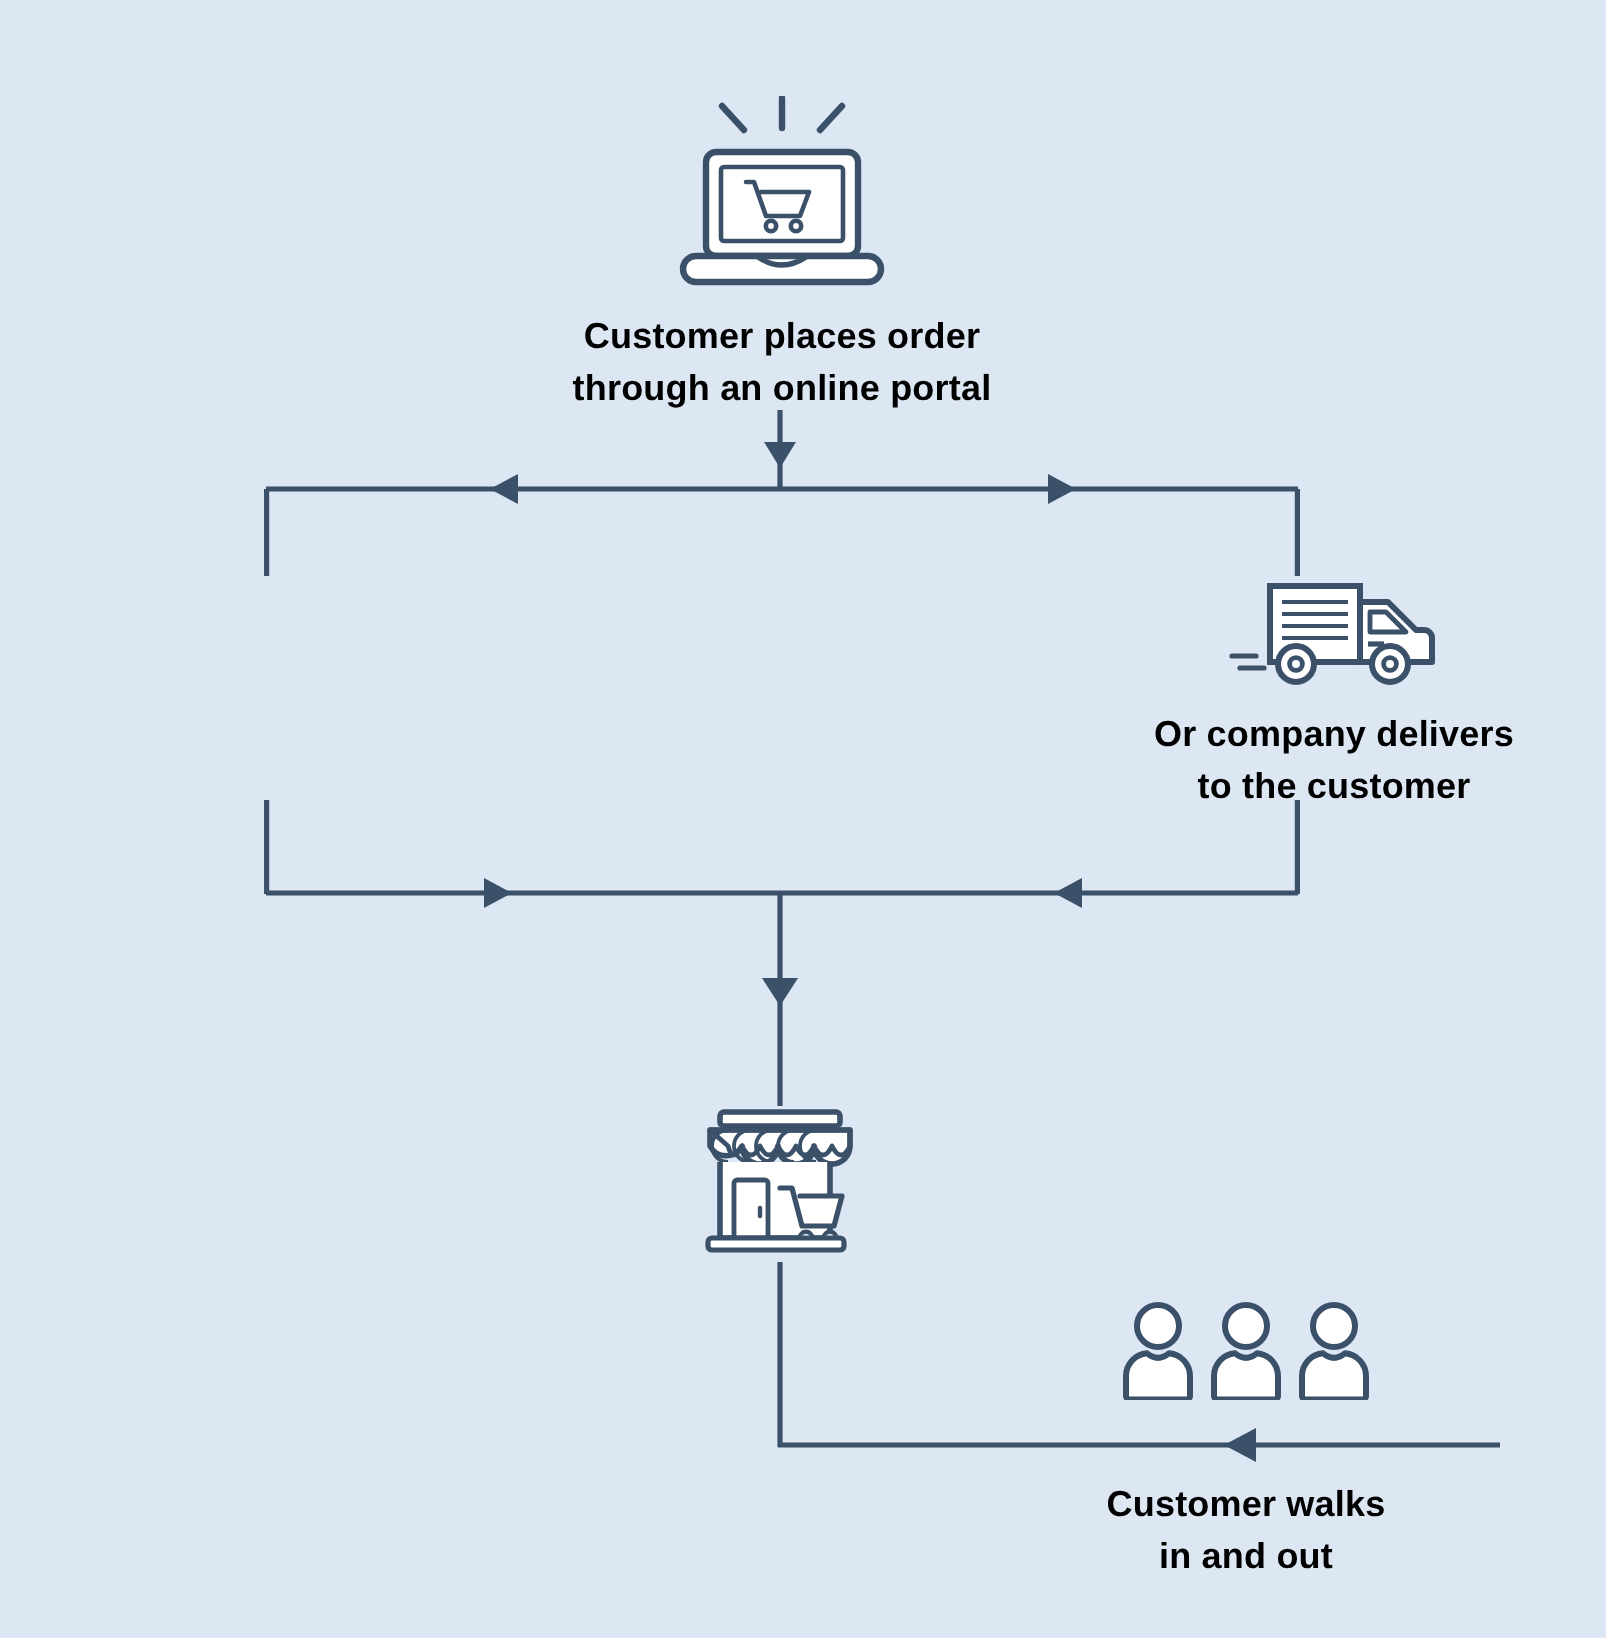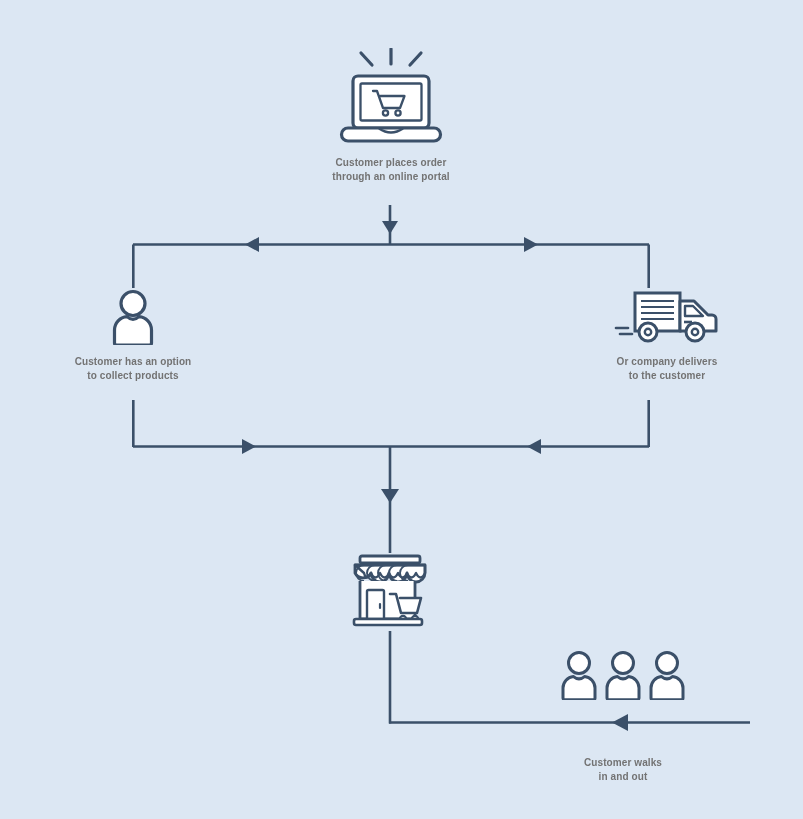--- a/index.html
+++ b/index.html
@@ -32,36 +32,36 @@
     flex-direction: column;
     align-items: center;
   }
   .node-icon {
     display: block;
     line-height: 0;
   }
   .node-label {
     margin-top: 10px;
     font-family: "Liberation Sans", sans-serif;
-    font-size: 10px;
+    font-size: 18px;
     font-weight: bold;
-    color: #737373;
+    color: #000000;
     text-align: center;
     line-height: 1.42;
     letter-spacing: 0.1px;
     white-space: pre-line;
   }
 
   
   #node-order       { left: 251px; top: 48px;  width: 280px; }
   #node-collect     { left:  23px; top: 289px; width: 220px; }
   #node-deliver     { left: 557px; top: 289px; width: 220px; }
   #node-store       { left: 330px; top: 552px; width: 120px; }
   #node-walkin      { left: 503px; top: 650px; width: 240px; }
-  #node-walkin .node-label { margin-top: 56px; }
+  #node-walkin .node-label { margin-top: 40px; }
 </style>
 </head>
 <body>
 
 <div id="flow-root">
 
   <svg id="connector-layer" viewBox="0 0 803 819" width="803" height="819">
     <g stroke="#3b5069" stroke-width="2.6" fill="none" stroke-linecap="butt">
 
       <g>
@@ -124,30 +124,20 @@
         </g>
 
         <rect x="2.5" y="80" width="99" height="13" rx="6.5" ry="6.5" fill="#ffffff" stroke="#3b5069" stroke-width="3.2"></rect>
         <path d="M40 80.5 q12 8 24 0" fill="none" stroke="#3b5069" stroke-width="2.6"></path>
       </svg>
     </span>
     <div class="node-label">Customer places order
 through an online portal</div>
   </div>
 
-  <div class="node" id="node-collect">
-    <span class="node-icon">
-      <svg width="52" height="56" viewBox="0 0 52 56">
-        <circle cx="26" cy="14.5" r="12" fill="#ffffff" stroke="#3b5069" stroke-width="3.2"></circle>
-        <path d="M7.5 54 V41 a13.5 13.5 0 0 1 12.5 -13.4 q6 5.4 12 0 A13.5 13.5 0 0 1 44.5 41 V54 a2 2 0 0 1 -2 2 h-33 a2 2 0 0 1 -2 -2 z" fill="#ffffff" stroke="#3b5069" stroke-width="3.2" stroke-linejoin="round"></path>
-      </svg>
-    </span>
-    <div class="node-label">Customer has an option
-to collect products</div>
-  </div>
 
   <div class="node" id="node-deliver">
     <span class="node-icon">
       <svg width="106" height="56" viewBox="0 0 106 56">
 
         <g stroke="#3b5069" stroke-width="2.6" stroke-linecap="round">
           <line x1="2" y1="39" x2="14" y2="39"></line>
           <line x1="6" y1="45" x2="18" y2="45"></line>
         </g>
 

